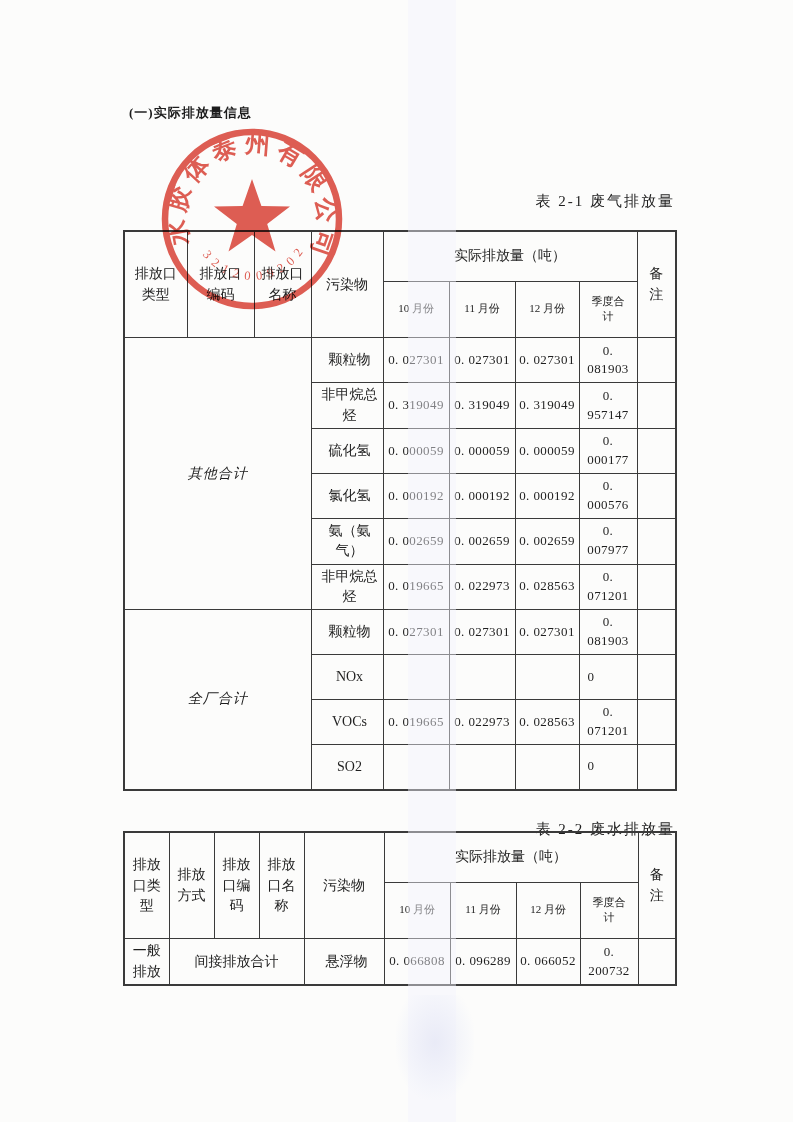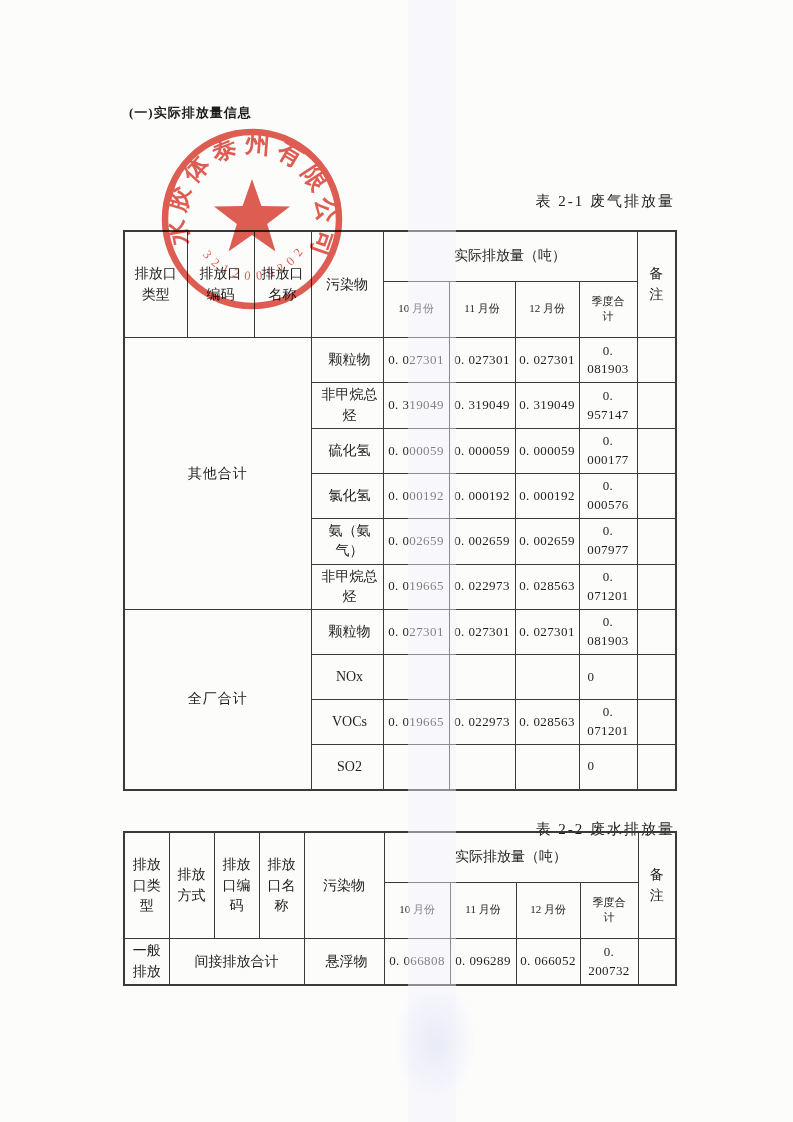--- a/index.html
+++ b/index.html
@@ -49,21 +49,21 @@
   }
   .hdr { white-space: pre-line; }
   .t1 tr.hr1 { height: 50px; padding-left: 6px; }
   .t1 tr.hr2 { height: 36px; }
   .t1 tr.body-row { height: 45px; }
   .t2 tr.hr1 { height: 50px; }
   .t2 tr.hr2 { height: 43px; }
   .t2 tr.body-row { height: 46px; }
   td.pol { text-align: center; padding-left: 8px; }
   td.num { font-size: 13px; letter-spacing: 0.4px; }
-  td.group-cell { letter-spacing: 1px; }
+  td.group-cell { letter-spacing: 1px; font-style: italic; }
   th.month { font-size: 11px; padding: 12px; font-family: Liberation Serif, serif; }
 
   .stamp {
     position: absolute; left: 157px; top: 124px; width: 190px; height: 190px;
     z-index: 40; mix-blend-mode: multiply; opacity: 0.82; pointer-events: none;
   }
 </style>
 </head>
 <body>
 

